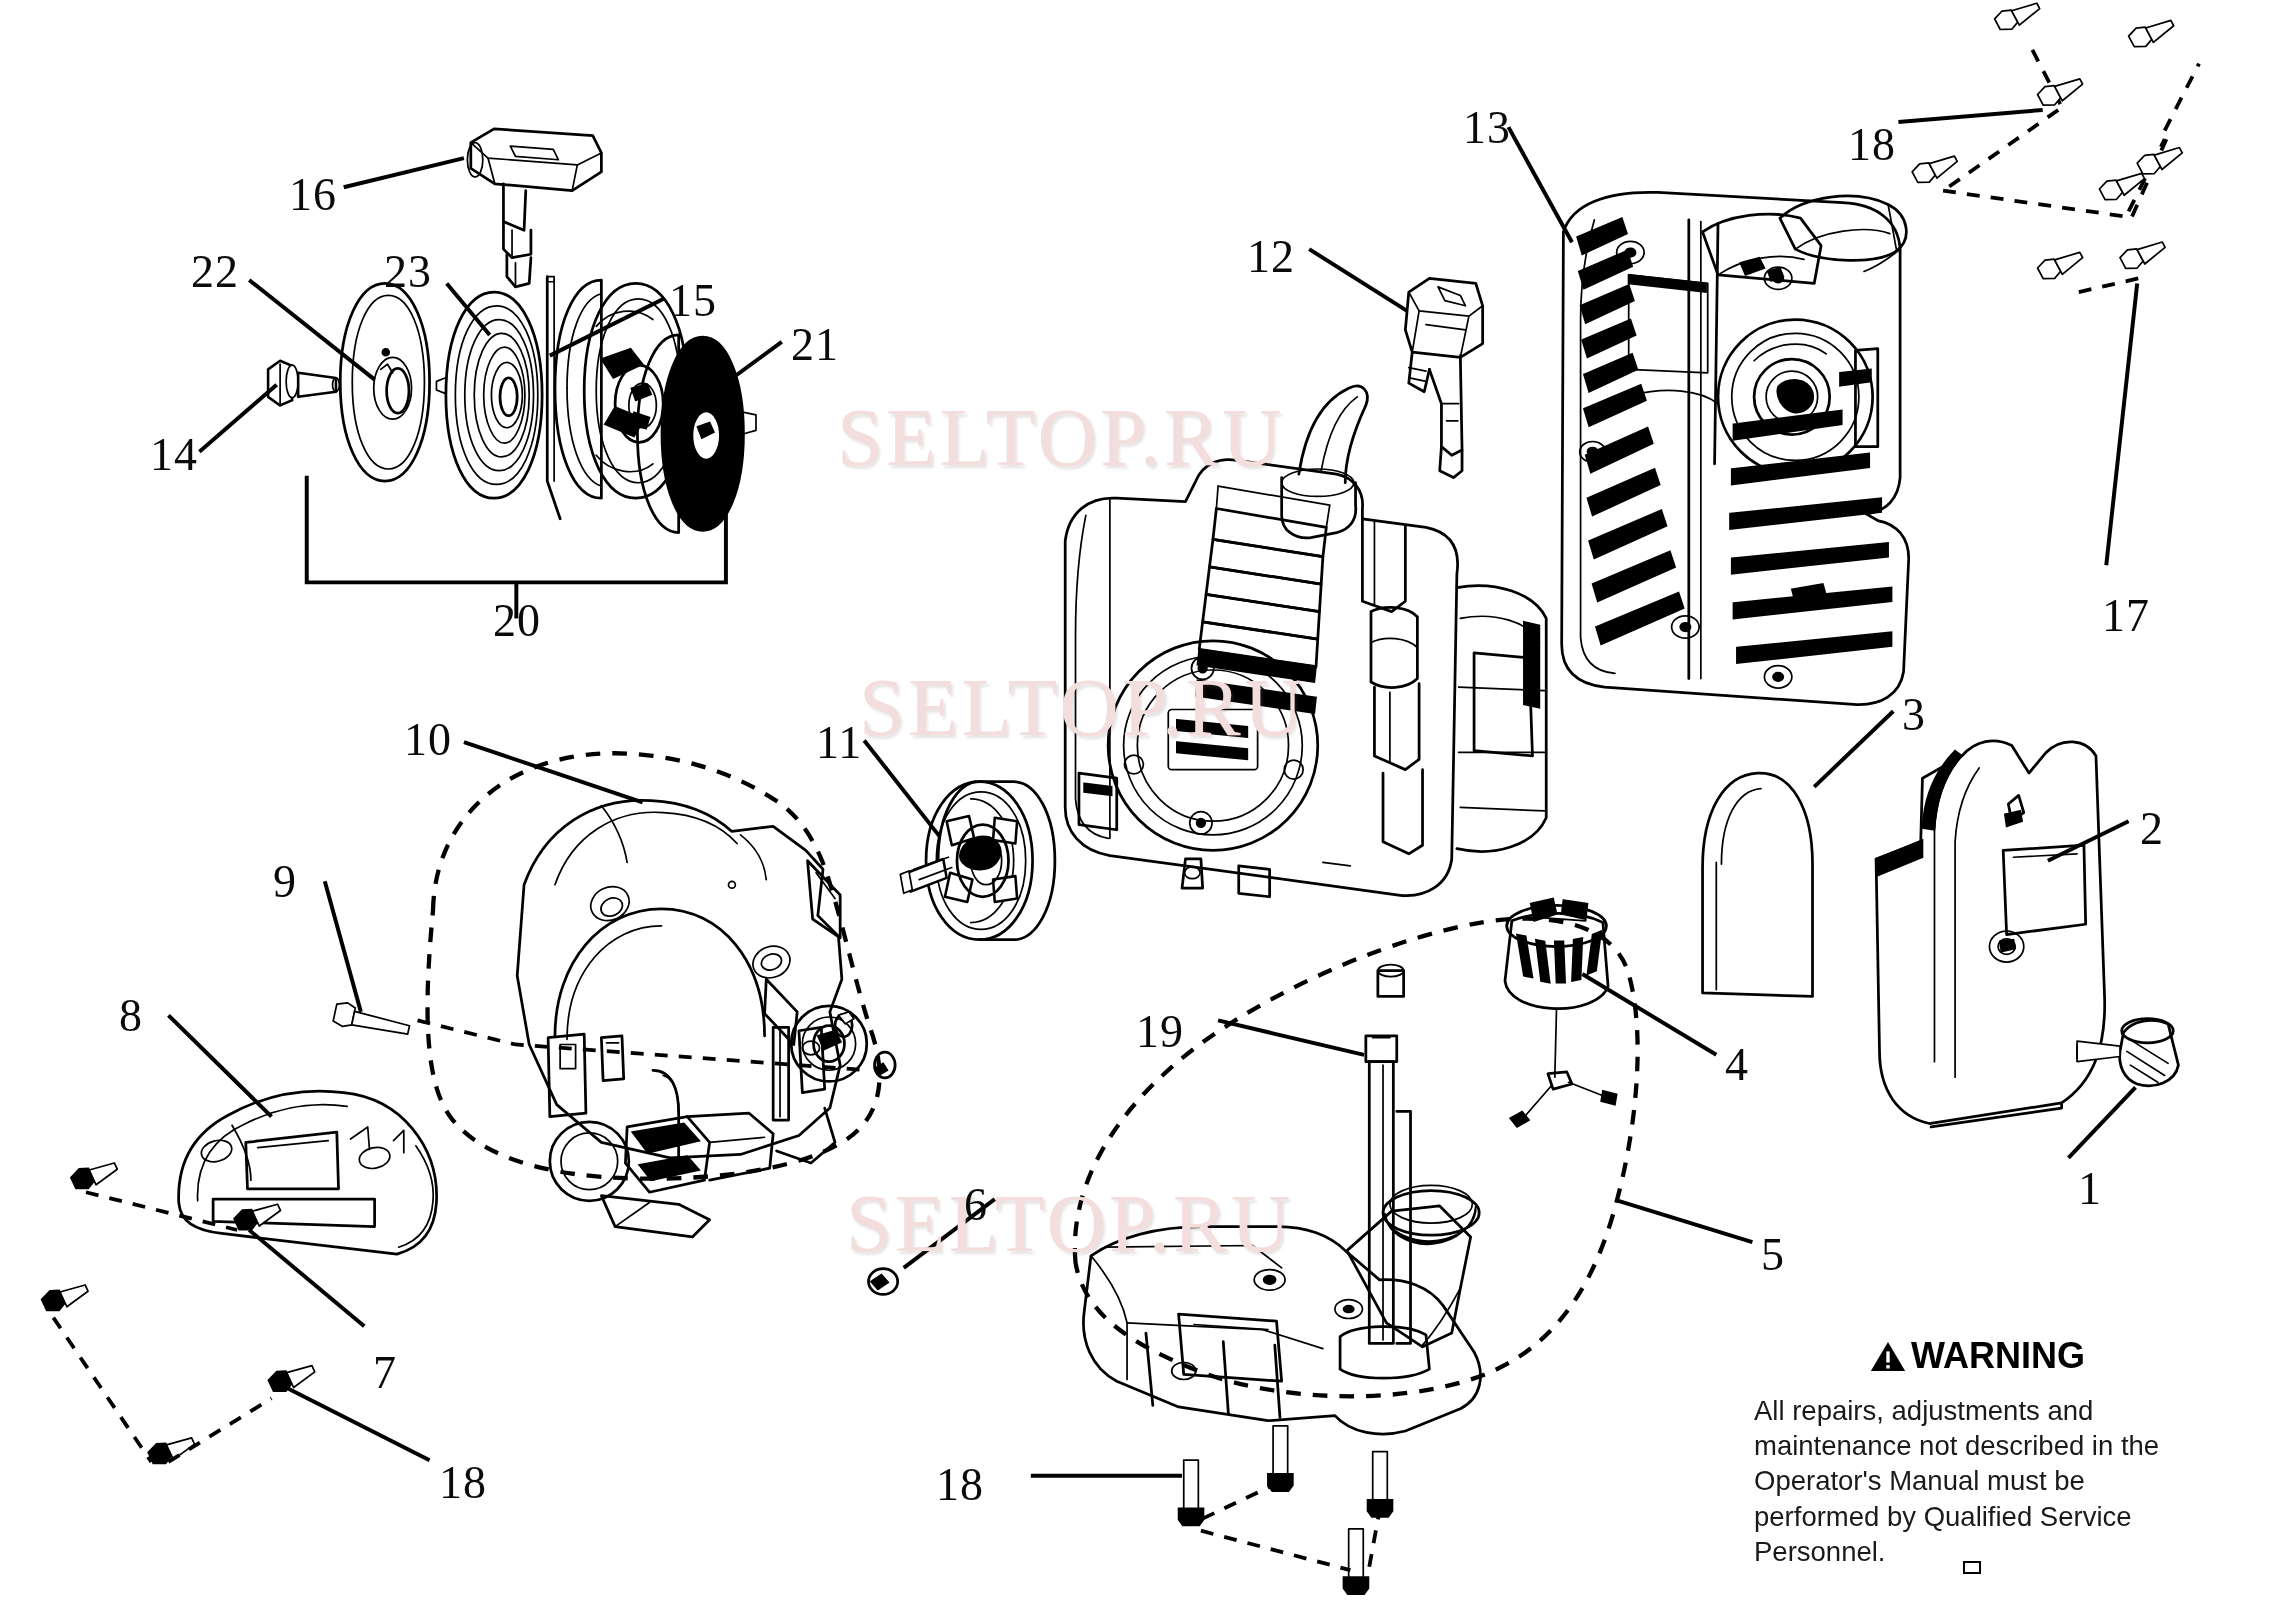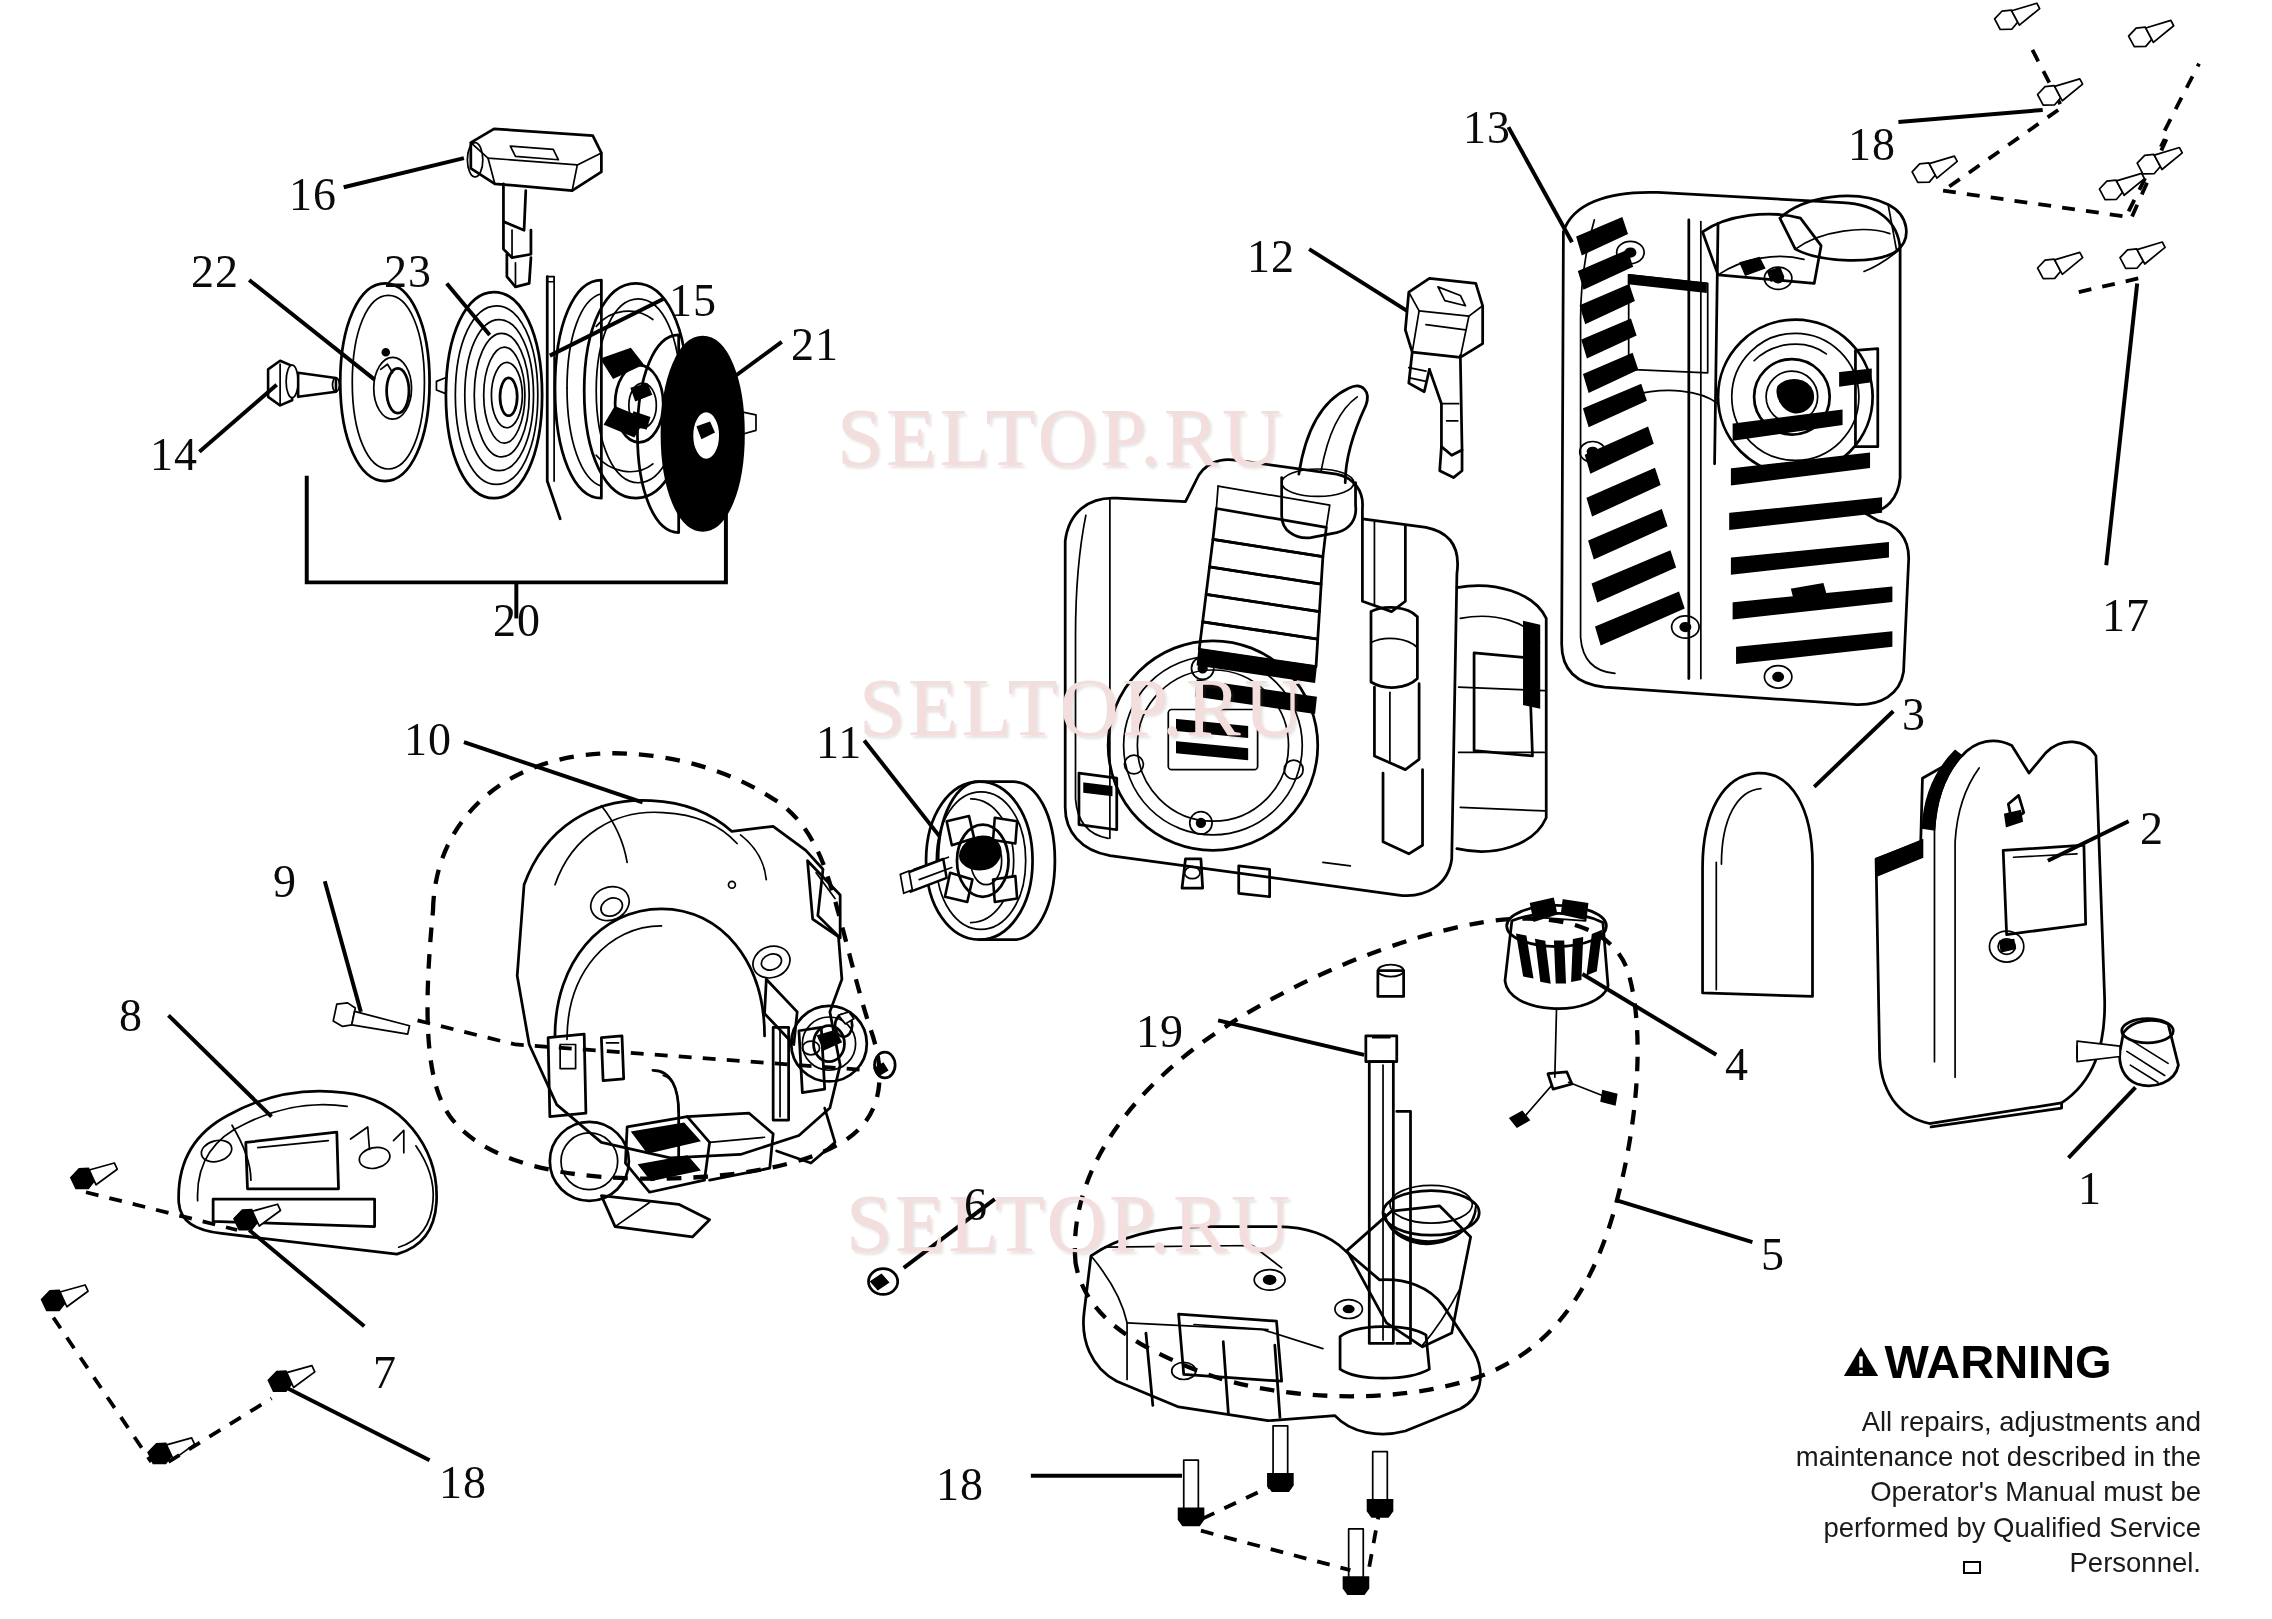--- a/index.html
+++ b/index.html
@@ -55,31 +55,31 @@
   #warning-head {
     display: flex;
     align-items: center;
     justify-content: center;
     gap: 5.2px;
     margin-bottom: 3.4px;
   }
   #warning-title {
     font-family: "Liberation Sans", sans-serif;
     font-weight: 700;
-    font-size: 47px;
+    font-size: 36px;
     letter-spacing: 0px;
     color: #000;
     line-height: 1;
   }
   #warning-body {
     font-family: "Liberation Sans", sans-serif;
     font-size: 27.5px;
     line-height: 1.28;
     color: #1a1a1a;
-    text-align: right;
+    text-align: left;
     margin-top: 19px;
   }
   #warning-mark {
     position: absolute;
     left: 1963px;
     top: 1561px;
     width: 13.7px;
     height: 9.4px;
     border: 2.6px solid #000;
     background: #fff;

